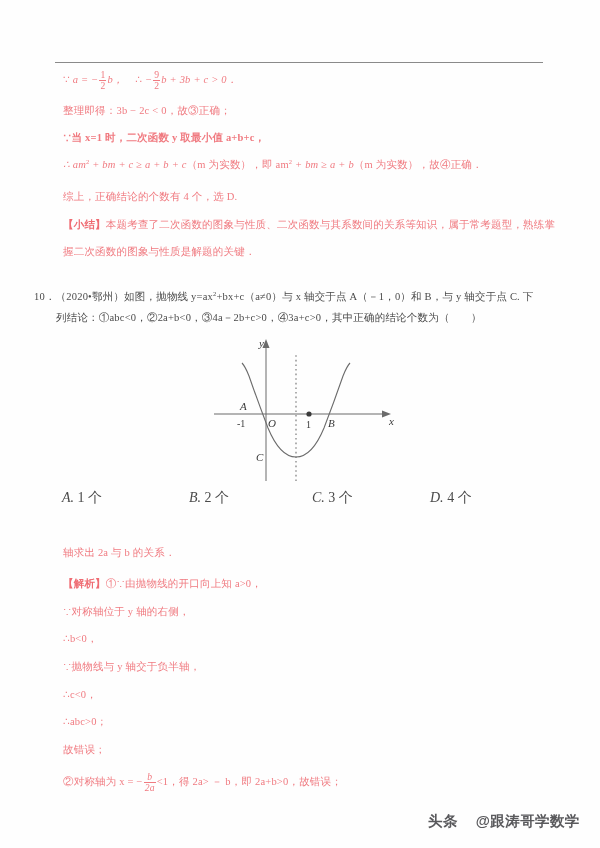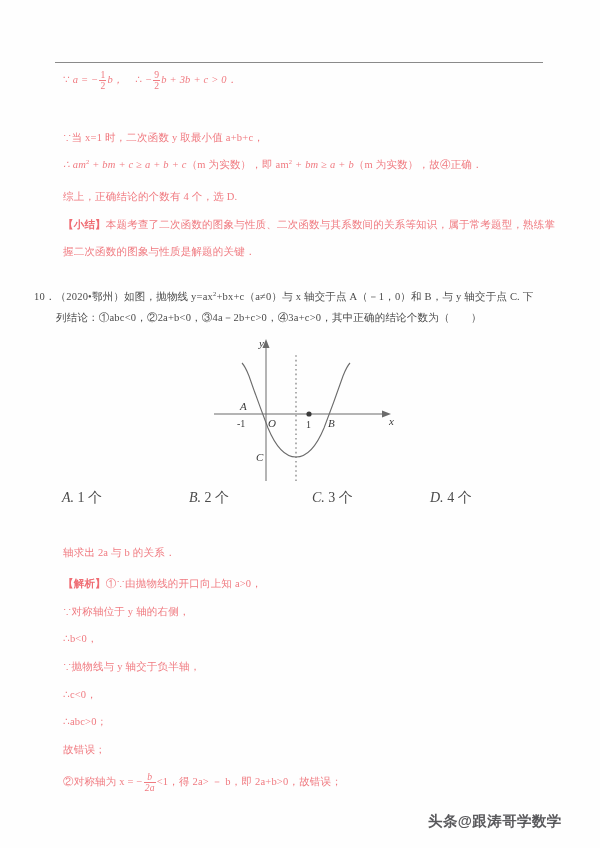--- a/index.html
+++ b/index.html
@@ -92,39 +92,40 @@
   .watermark {
     position: absolute;
     left: 428px; top: 812px;
     font-size: 14.5px;
     font-weight: bold;
     color: #59595c;
     font-family: "Liberation Sans", sans-serif;
     letter-spacing: 0.4px;
     white-space: nowrap;
   }
-  .watermark .wm-logo { margin-right: 0; }
+  .watermark .wm-logo { margin-right: 18px; }
 </style>
 </head>
 <body>
 
 <div class="page">
 
   <div class="top-rule"></div>
 
   <div class="line red" style="left:63px; top:70px;">
     <span class="because"></span>
     <span class="it">a = −</span><span class="frac"><span class="num">1</span><span class="den">2</span></span><span class="it">b，</span>
     <span style="display:inline-block;width:6px"></span>
     <span class="therefore"></span>
     <span class="it">−</span><span class="frac"><span class="num">9</span><span class="den">2</span></span><span class="it">b + 3b + c &gt; 0．</span>
   </div>
 
-
-  <div class="line red" style="left:63px; top:131px;">∵当 x=1 时，二次函数 y 取最小值 a+b+c，</div>
+  <div class="line red" style="left:63px; top:104px;">整理即得：3b − 2c &lt; 0，故③正确；</div>
+
+  <div class="line red" style="left:63px; top:131px;font-weight:bold;">∵当 x=1 时，二次函数 y 取最小值 a+b+c，</div>
 
   <div class="line red" style="left:63px; top:158px;">
     <span class="it">∴ am</span><sup>2</sup><span class="it"> + bm + c ≥ a + b + c</span><span>（m 为实数），即 am</span><sup>2</sup><span class="it"> + bm ≥ a + b</span><span>（m 为实数），故④正确．</span>
   </div>
 
   <div class="line red" style="left:63px; top:190px;">综上，正确结论的个数有 4 个，选 D.</div>
 
   <div class="line red" style="left:63px; top:245px;">握二次函数的图象与性质是解题的关键．</div>
 
   <div class="line" style="left:63px; top:218px;">

